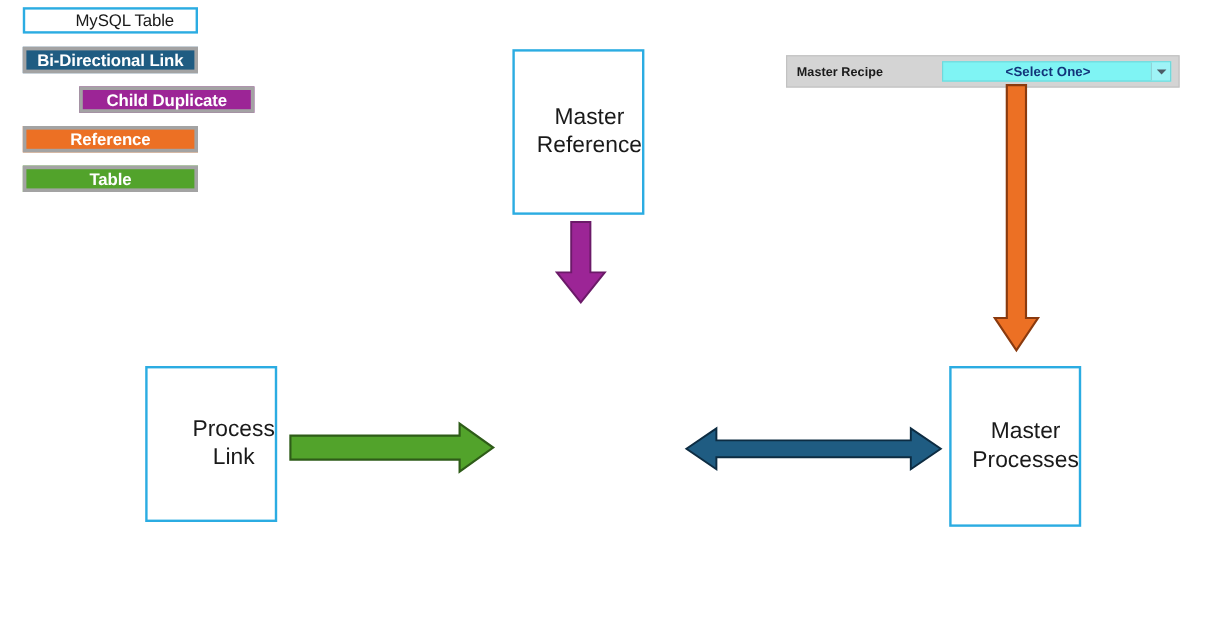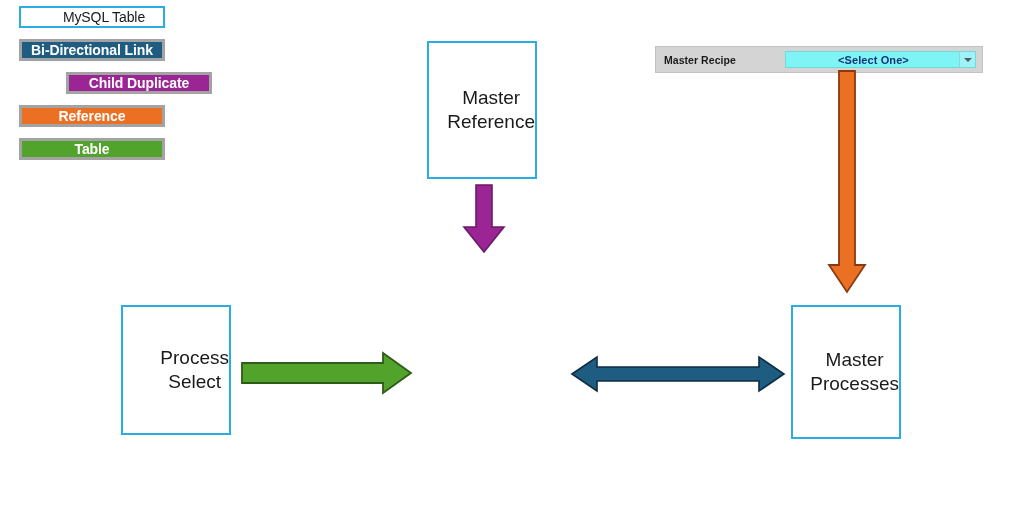--- a/index.html
+++ b/index.html
@@ -249,21 +249,21 @@
     </div>
   </div>
 
   <svg id="arrow-child-duplicate" class="arrow-svg" width="44" height="70" viewBox="0 0 44 70">
     <polygon points="14,1 30,1 30,43 42,43 22,68 2,43 14,43" fill="#9c2596" stroke="#6b1a68" stroke-width="1.6" stroke-linejoin="miter"></polygon>
   </svg>
 
   <div id="node-process-steps" class="node-box">
     <div>
       <span>Process</span><br>
-      <span>Select</span>
+      <span>Link</span>
     </div>
   </div>
 
   <svg id="arrow-insert" class="arrow-svg" width="172" height="42" viewBox="0 0 172 42">
     <polygon points="1,11 142,11 142,1 170,21 142,41 142,31 1,31" fill="#52a32b" stroke="#2e5c18" stroke-width="1.8" stroke-linejoin="miter"></polygon>
   </svg>
 
 
   <svg id="arrow-bidirectional" class="arrow-svg" width="214" height="38" viewBox="0 0 214 38">
     <polygon points="1,19 26,2 26,12 188,12 188,2 213,19 188,36 188,26 26,26 26,36" fill="#1f5c82" stroke="#0d2c42" stroke-width="1.6" stroke-linejoin="miter"></polygon>

